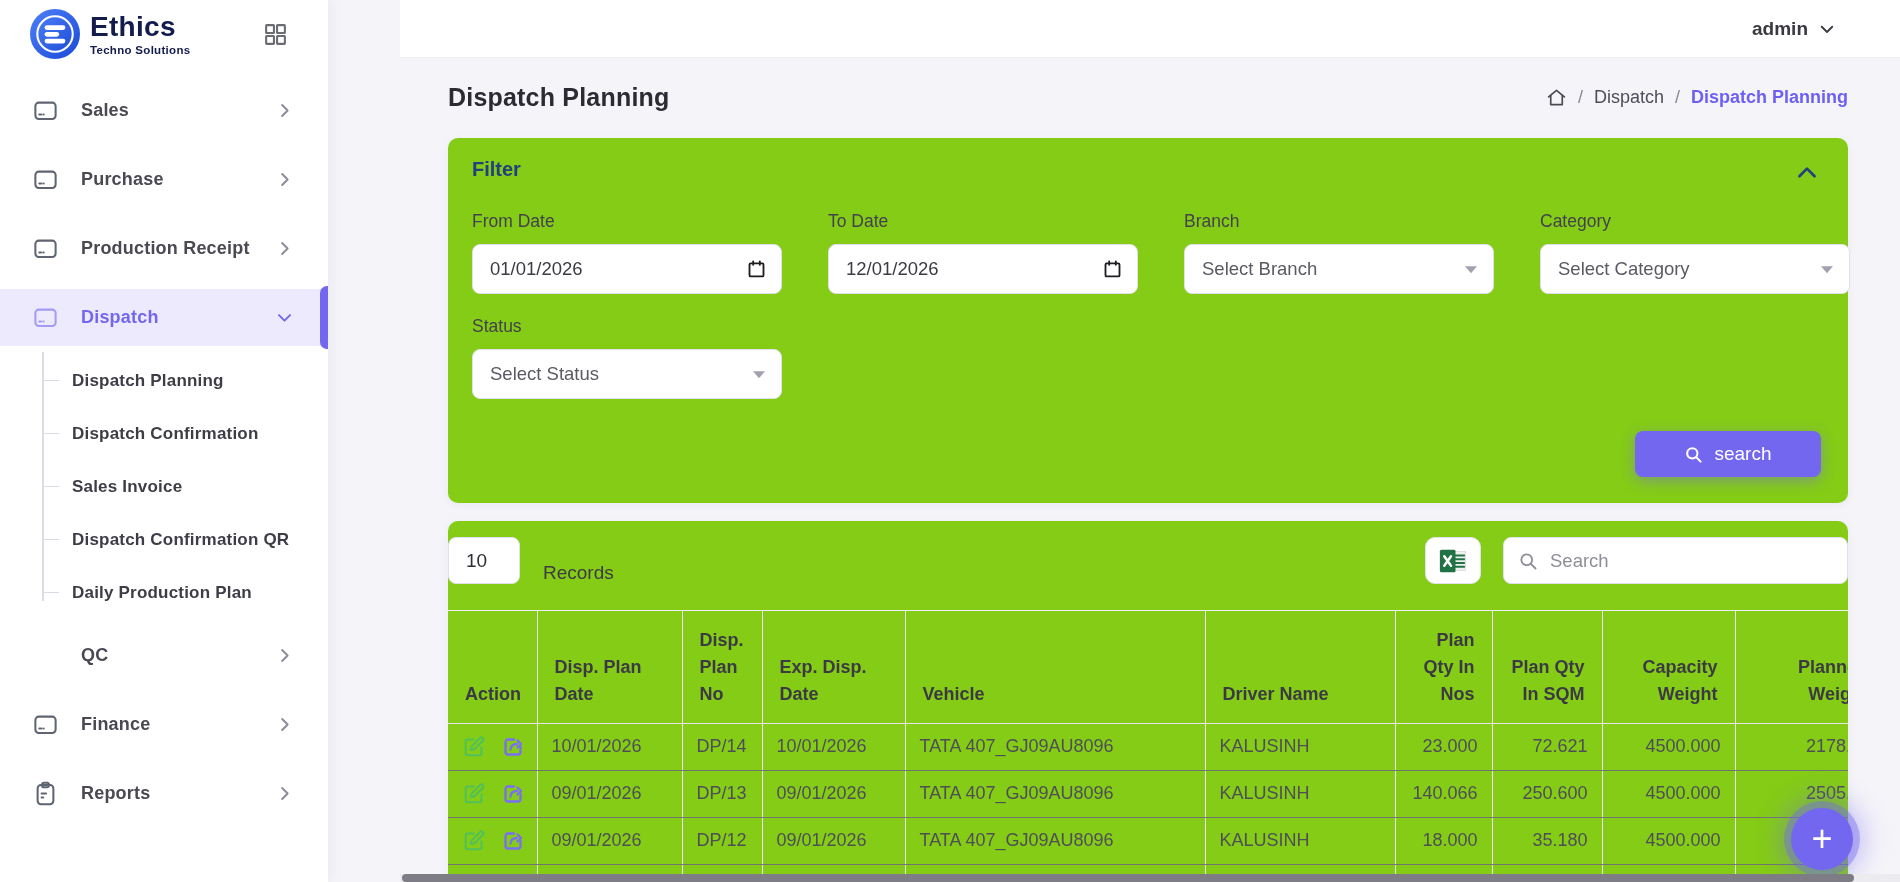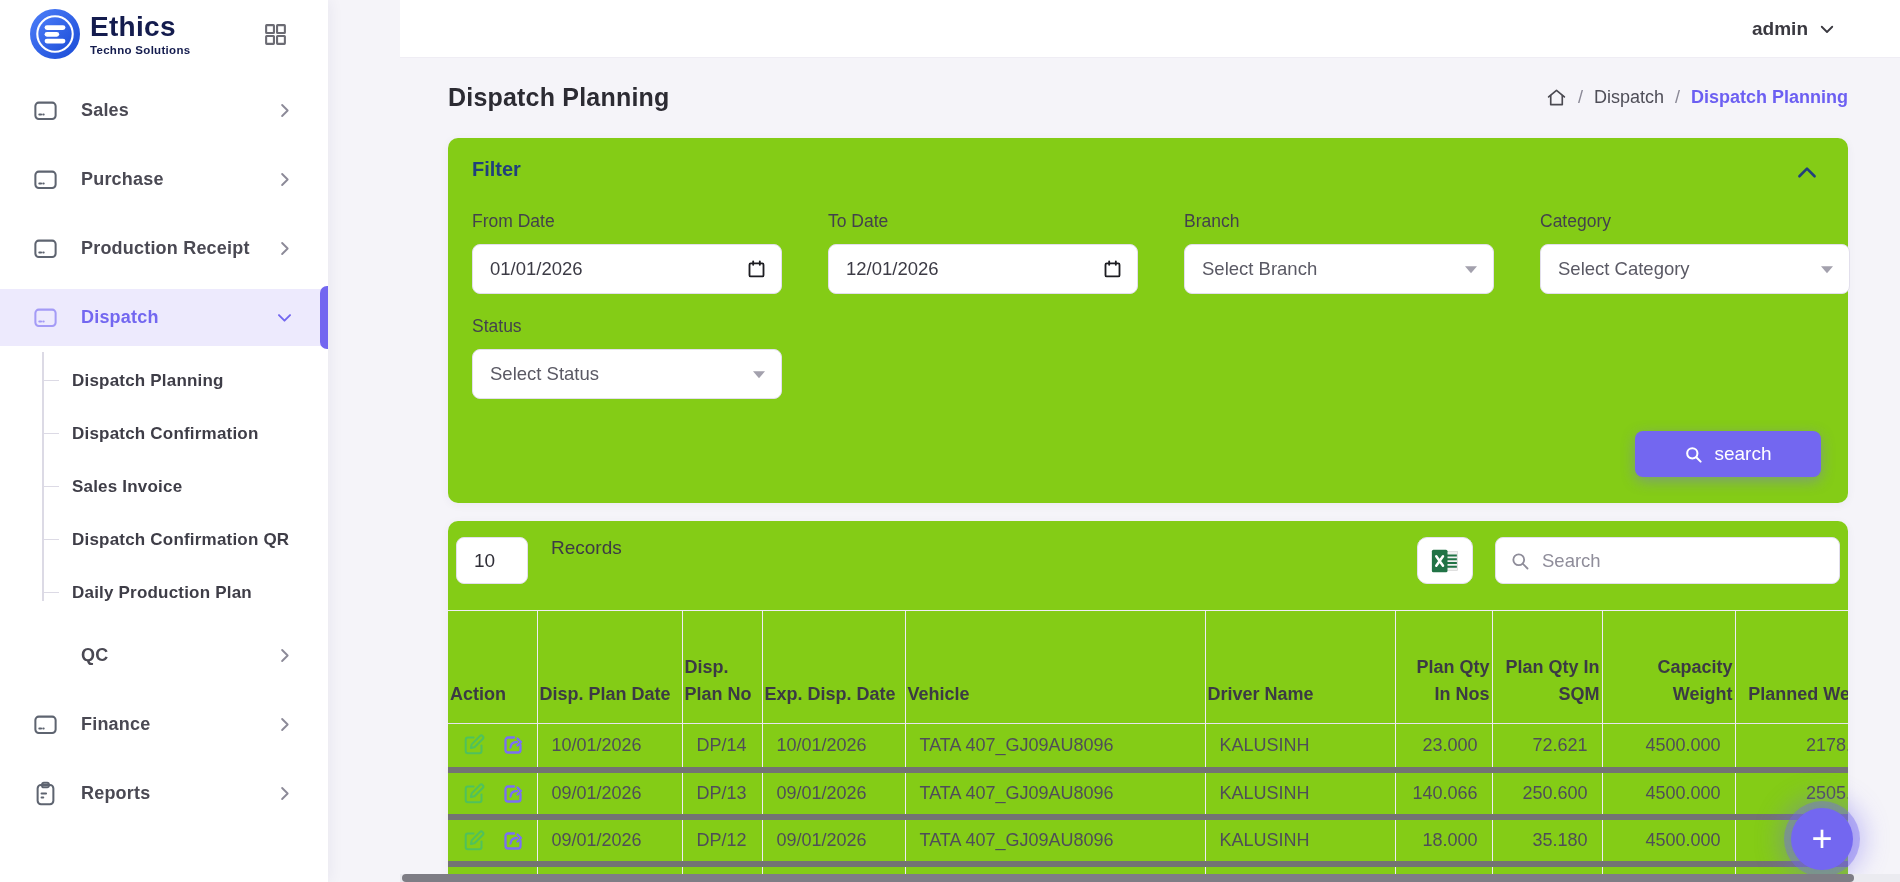--- a/index.html
+++ b/index.html
@@ -77,44 +77,44 @@
   .search-btn {
     position:absolute; right:27px; bottom:26px; width:186px; height:46px;
     background:#7367f0; border:none; border-radius:8px; color:#fff; font-size:19px;
     display:flex; align-items:center; justify-content:center; gap:11px; cursor:pointer;
     box-shadow:0 4px 14px rgba(115,103,240,.45);
     font-family:"Liberation Sans","DejaVu Sans",sans-serif;
   }
 
   
   .records-card { position:relative; height:420px; padding-top:16px; overflow:hidden; }
-  .toolbar { display:flex; align-items:flex-start; padding:0 8px; margin-bottom:26px; }
+  .toolbar { display:flex; align-items:flex-end; padding:0 0; margin-bottom:26px; }
   .page-size { width:72px; height:47px; border:1px solid #e2dfec; border-radius:8px; background:#fff;
     display:flex; align-items:center; padding-left:17px; font-size:19px; color:#2f2e37; cursor:pointer; }
   .records-label { margin-left:23px; font-size:19px; color:#3c3b45; }
   .toolbar-right { margin-left:auto; display:flex; align-items:center; gap:22px; }
   .excel-btn { width:56px; height:47px; border:1px solid #e4e1ee; border-radius:10px; background:#fff;
     display:flex; align-items:center; justify-content:center; cursor:pointer; line-height:0; }
   .table-search { position:relative; width:345px; height:47px; border:1px solid #e2dfec; border-radius:8px; background:#fff; }
   .table-search .mag { position:absolute; left:14px; top:50%; transform:translateY(-50%); }
   .table-search input { position:absolute; inset:0; border:none; outline:none; background:transparent;
     padding-left:46px; font-size:18.5px; color:#3c3b45; font-family:inherit; }
   .table-search input::placeholder { color:#8f8d9a; }
 
   .table-wrap { overflow:hidden; border-top:1px solid #efecf5; }
   table { border-collapse:collapse; table-layout:fixed; width:1437px; }
   th, td { border-left:1px solid #edeaf4; overflow:hidden; white-space:nowrap; }
   th:first-child, td:first-child { border-left:none; }
   thead th {
     height:112px; vertical-align:bottom; text-align:left;
-    padding:10px 2px 15px; font-size:18px; font-weight:700; color:#3b3a44; line-height:1.5;
+    padding:10px 17px 15px; font-size:18px; font-weight:700; color:#3b3a44; line-height:1.5;
     border-bottom:1px solid #e6e3ef; white-space:normal;
   }
   th.ar, td.ar { text-align:right; }
-  tbody td { height:47px; padding:0 14px; font-size:18px; color:#4f4e58; border-bottom:6px solid #737373; }
+  tbody td { height:47px; padding:0 14px; font-size:18px; color:#4f4e58; border-bottom:1px solid #737373; }
   td.actions { padding-left:14px; }
   td.actions button { background:none; border:none; padding:0; margin-right:15px; cursor:pointer; line-height:0; vertical-align:middle; }
 
   
   .fab {
     position:absolute; left:1791px; top:808px; width:62px; height:62px; border-radius:50%;
     background:#7367f0; border:none; color:#fff; cursor:pointer; z-index:20;
     display:flex; align-items:center; justify-content:center; font-size:36px; font-weight:400; line-height:0;
     box-shadow:0 0 0 7px rgba(115,103,240,.40), 0 0 24px 12px rgba(115,103,240,.35);
     font-family:"Liberation Sans","DejaVu Sans",sans-serif;

